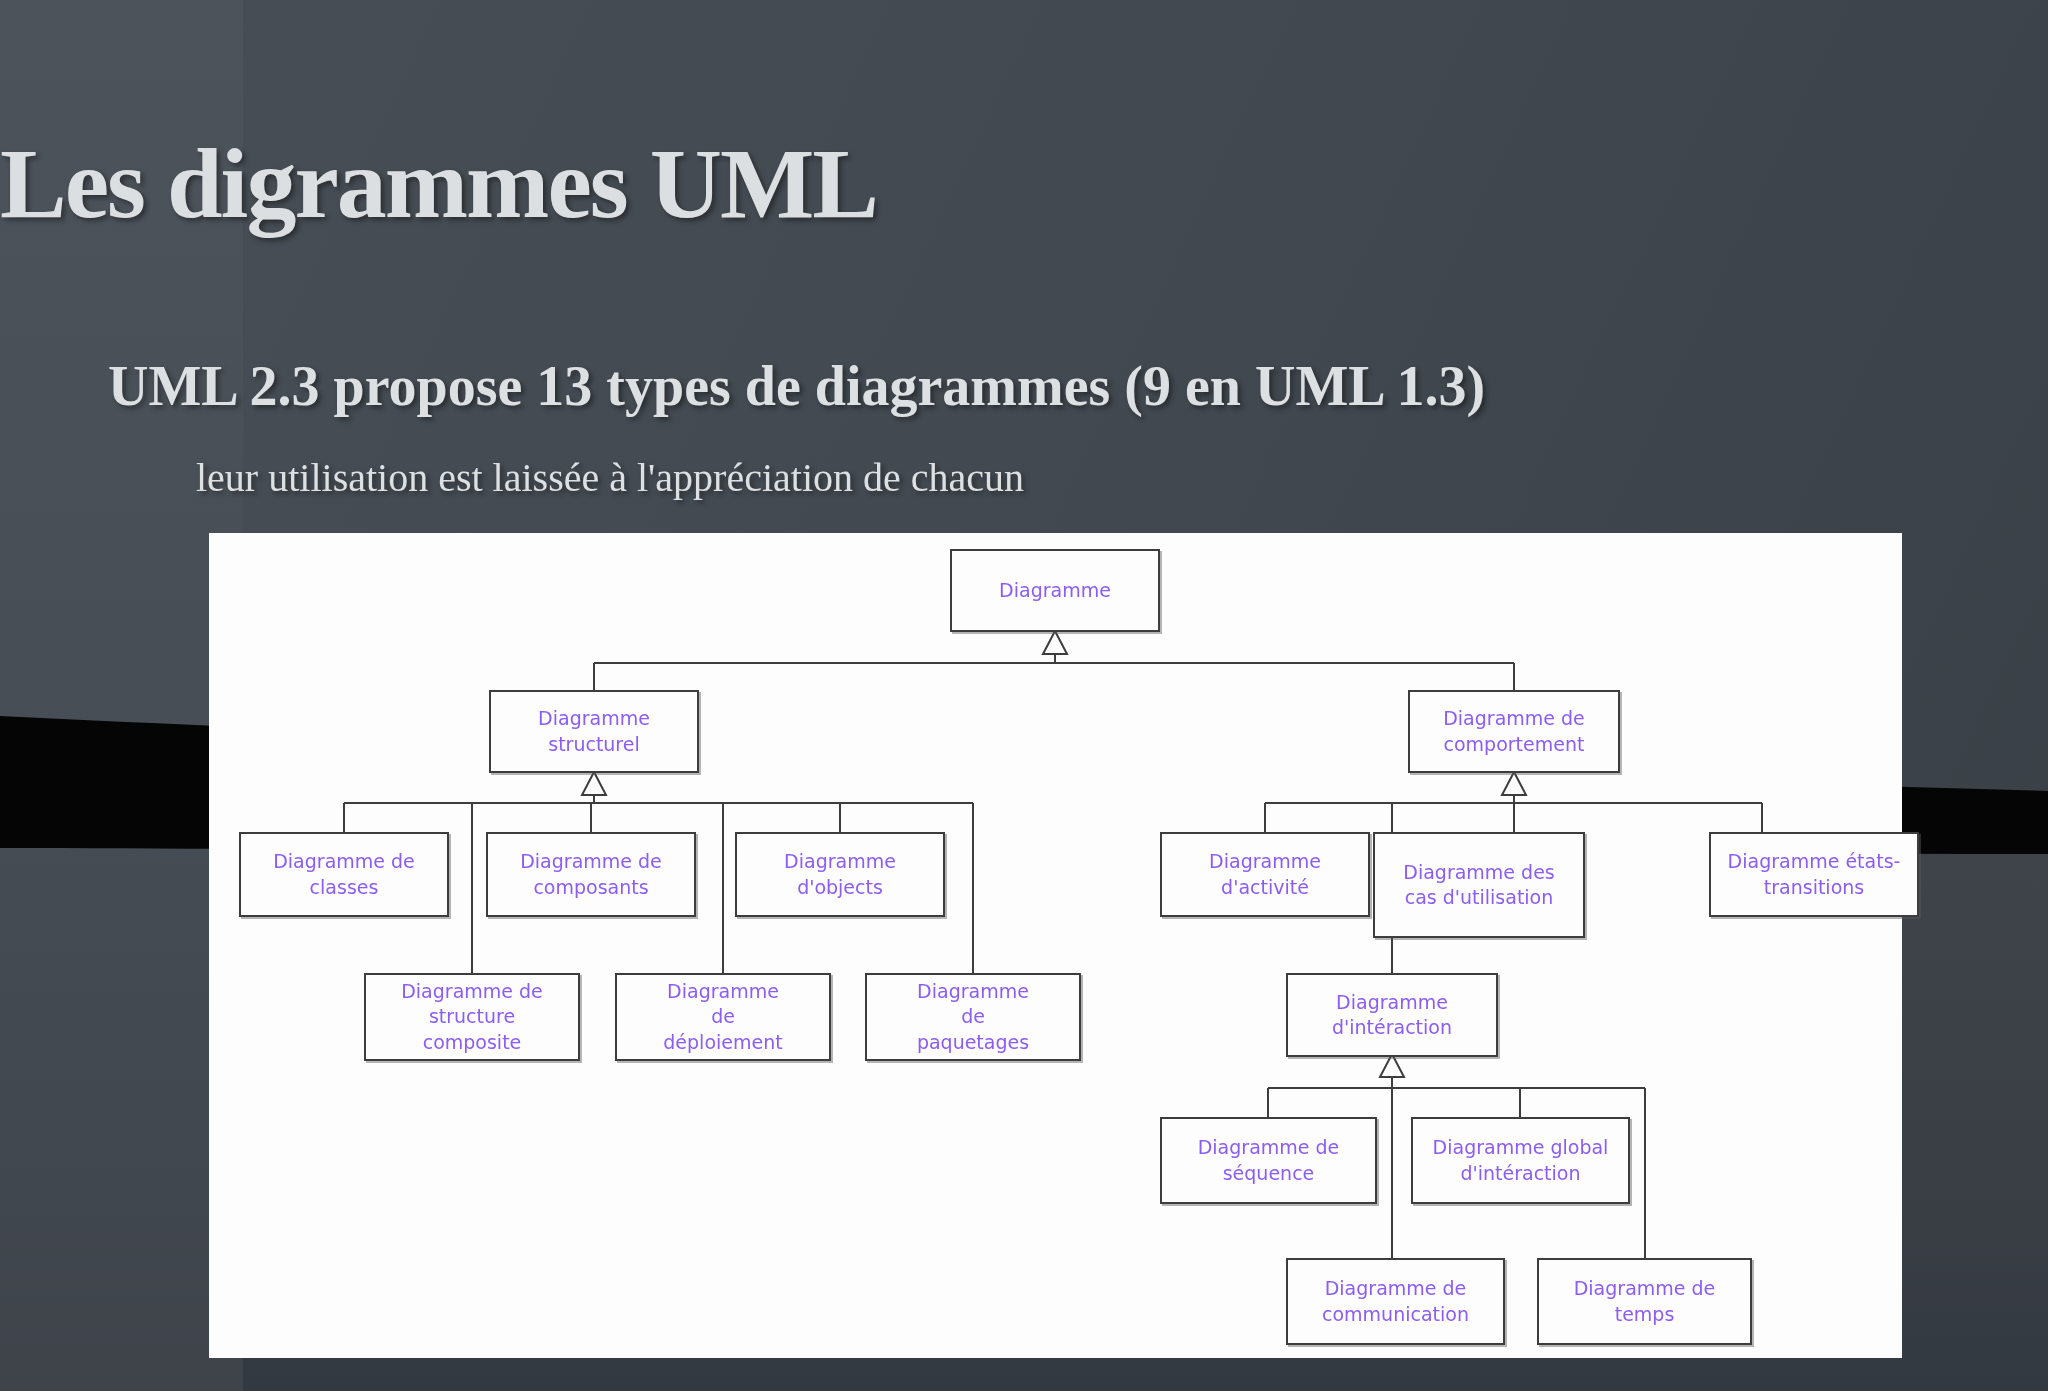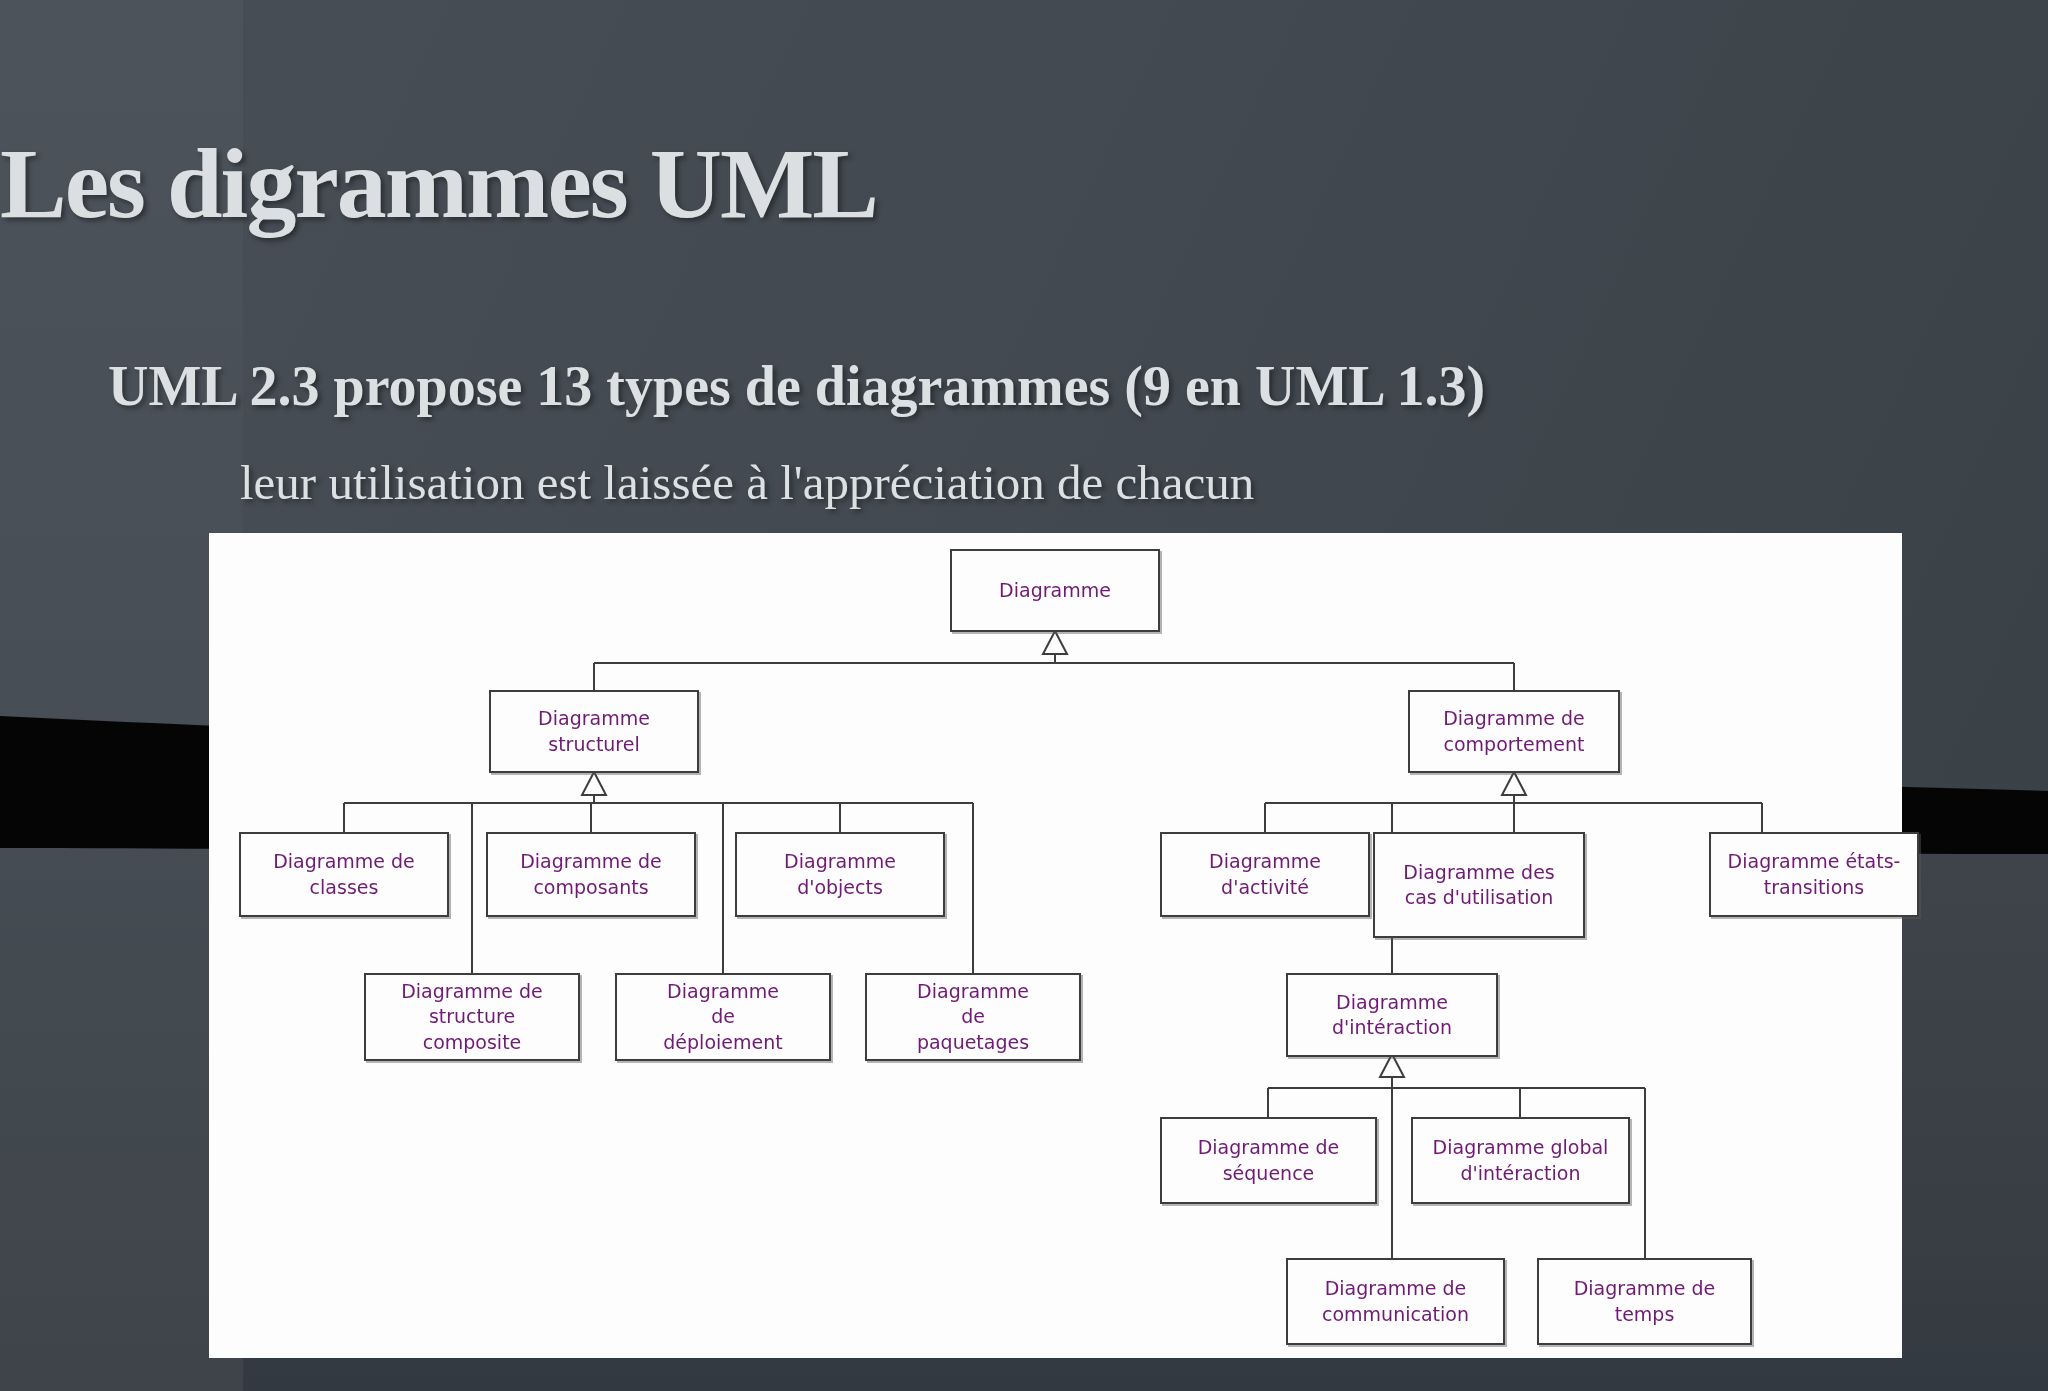--- a/index.html
+++ b/index.html
@@ -13,29 +13,29 @@
   .bg-left-band{position:absolute;left:0;top:0;width:243px;height:100%;
     background:linear-gradient(180deg,#4c535b 0%,#474e55 50%,#3e444a 100%);}
   .bg-swoosh{position:absolute;left:0;top:0;}
   
   .title{position:absolute;left:0;top:134px;width:100%;text-align:left;
     font-size:100px;font-weight:bold;letter-spacing:-2px;color:#dcdfe1;
     text-shadow:3px 3px 5px rgba(0,0,0,.4);line-height:1;}
   .body-line{position:absolute;color:#dde0e2;line-height:1;
     text-shadow:3px 3px 5px rgba(0,0,0,.4);}
   .body-line.l1{left:108px;top:358px;font-size:56px;font-weight:bold;}
-  .body-line.l2{left:196px;top:458px;font-size:49px;margin-left:44px;}
+  .body-line.l2{left:196px;top:458px;font-size:40px;}
   
   .panel{position:absolute;left:209px;top:533px;width:1693px;height:825px;
     background:#fdfdfd;}
   .connectors{position:absolute;left:0;top:0;}
   .node{position:absolute;box-sizing:border-box;background:#fdfdfd;
     border:2px solid #3d3d3d;display:flex;align-items:center;justify-content:center;
     text-align:center;font-family:"DejaVu Sans", sans-serif;font-size:19px;
-    line-height:1.32;color:#701a75;white-space:pre-line;
+    line-height:1.32;color:#8b5cf6;white-space:pre-line;
     box-shadow:2px 2px 0 rgba(90,90,90,.45);}
 </style>
 </head>
 <body>
 
 <div class="slide">
 
   <div class="bg-base"></div>
   <div class="bg-lower"></div>
   <div class="bg-left-band"></div>

